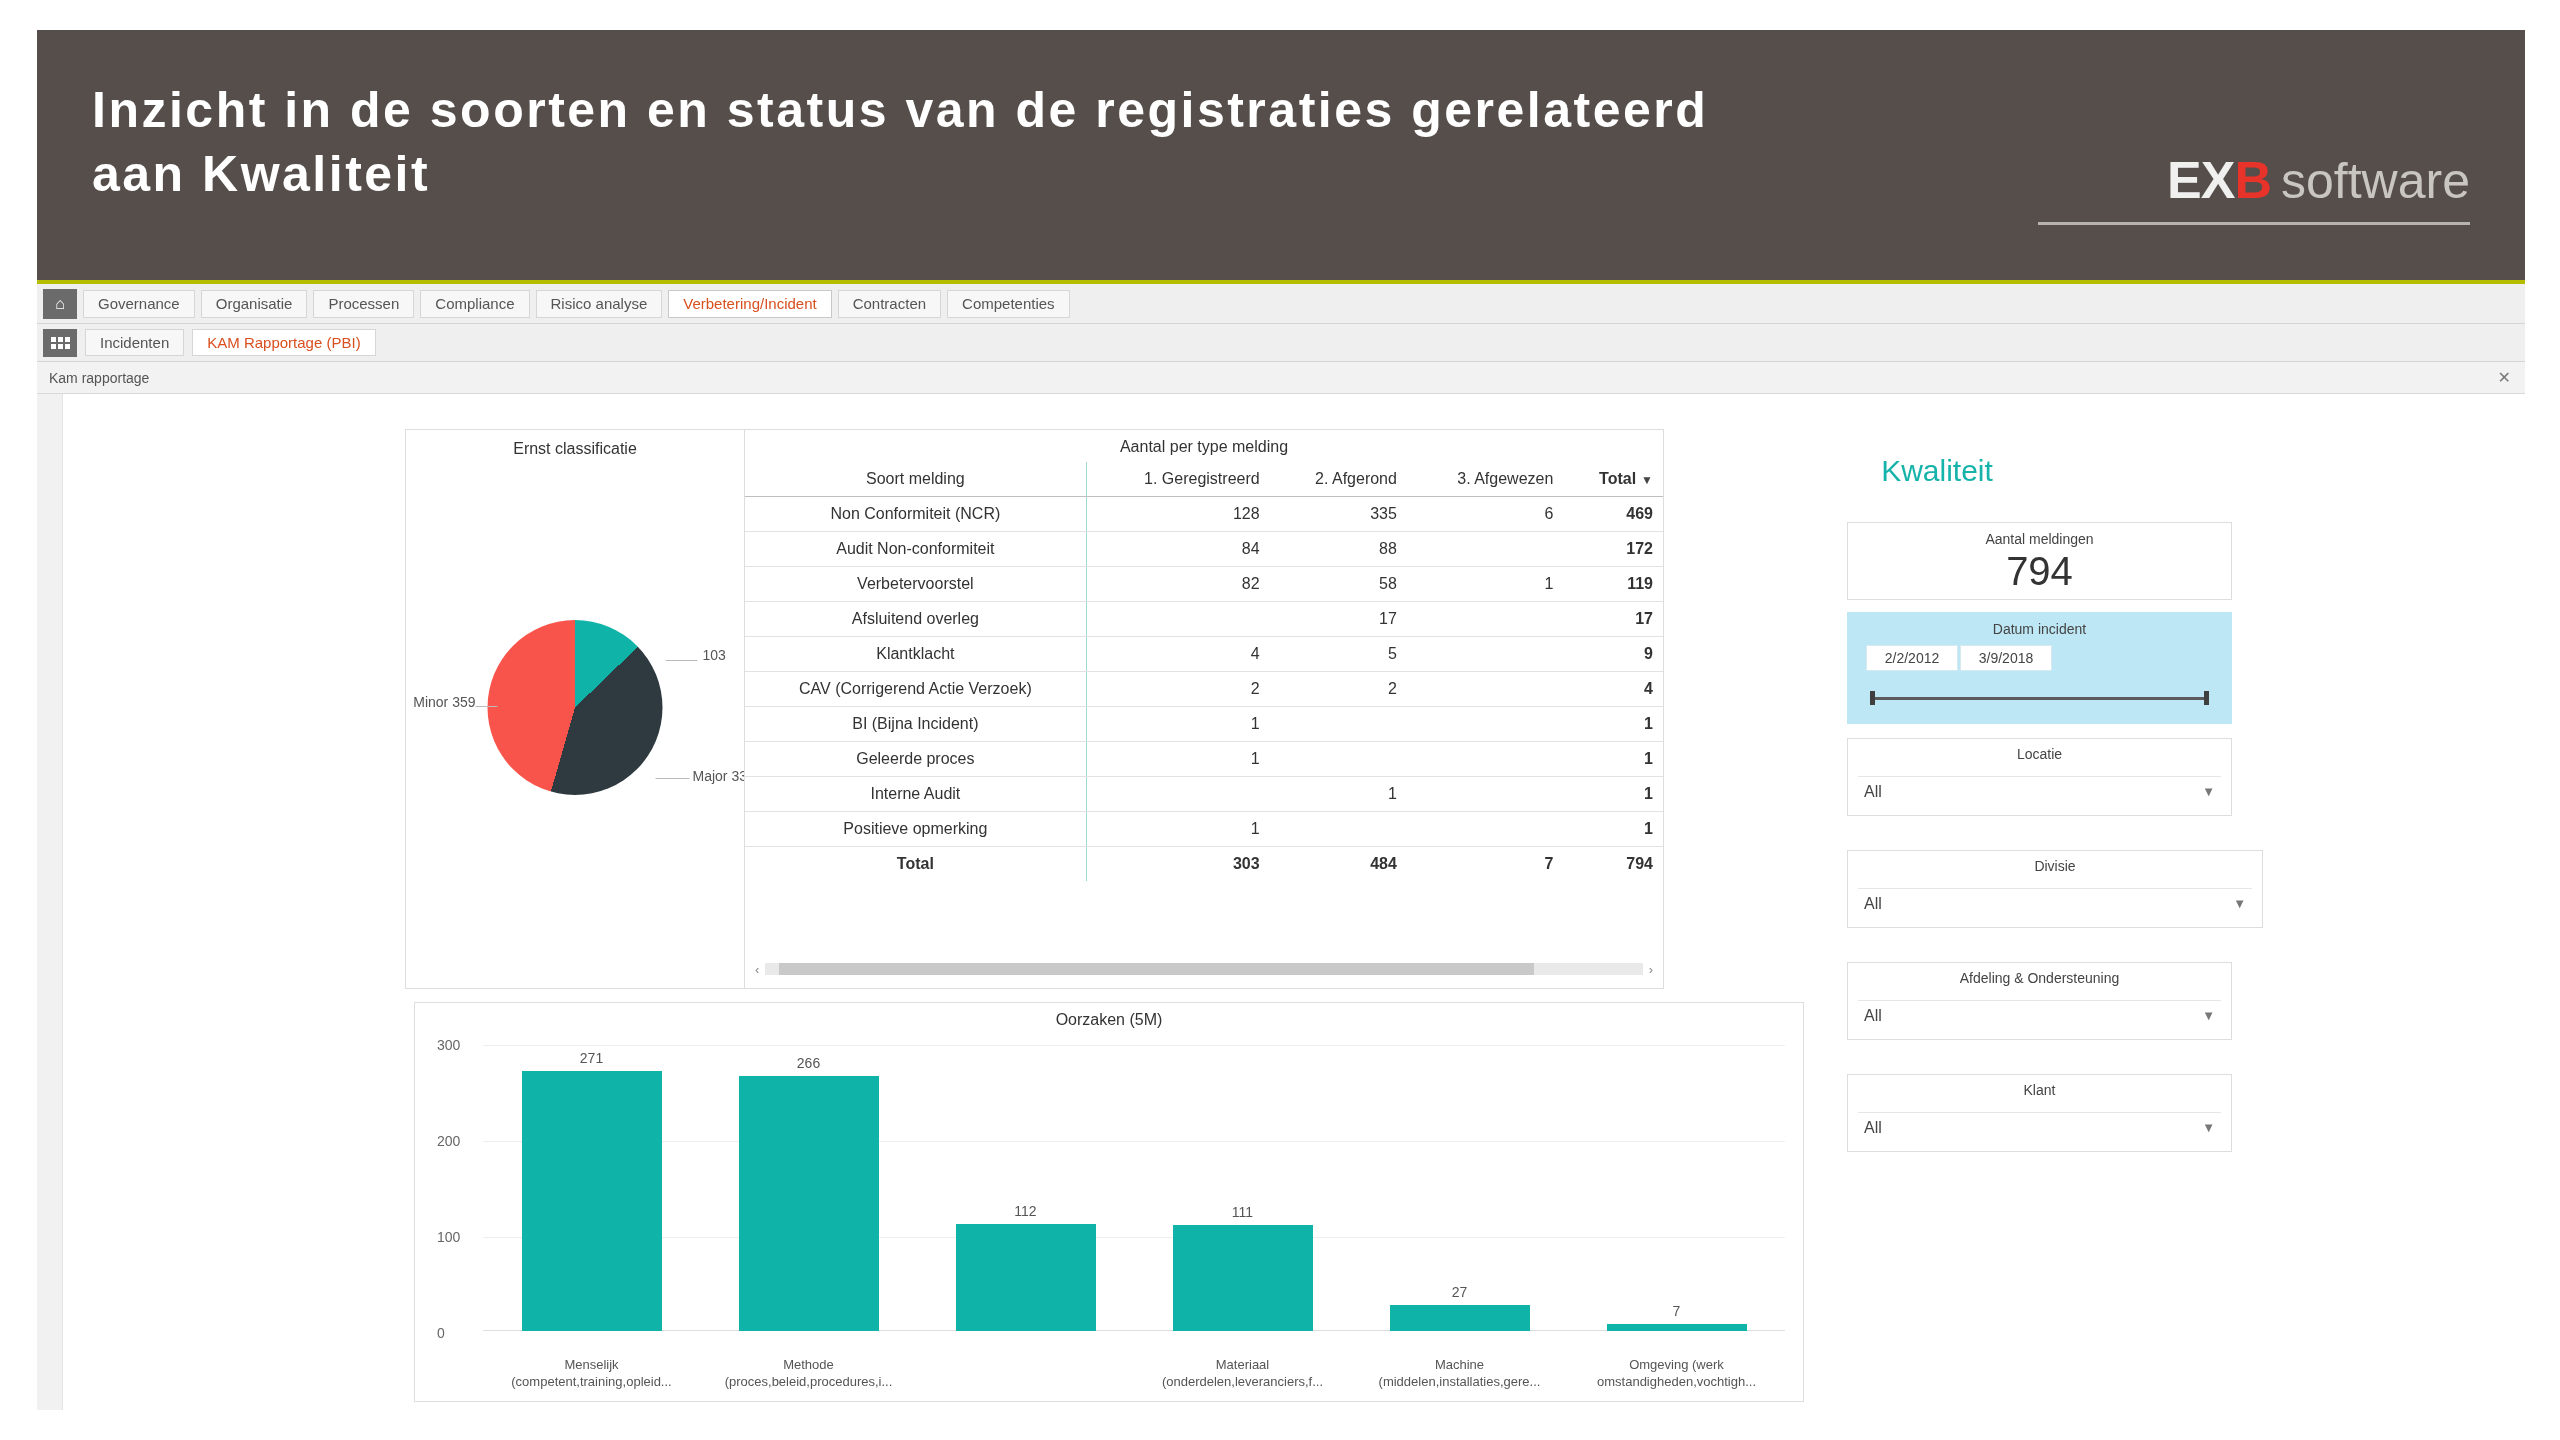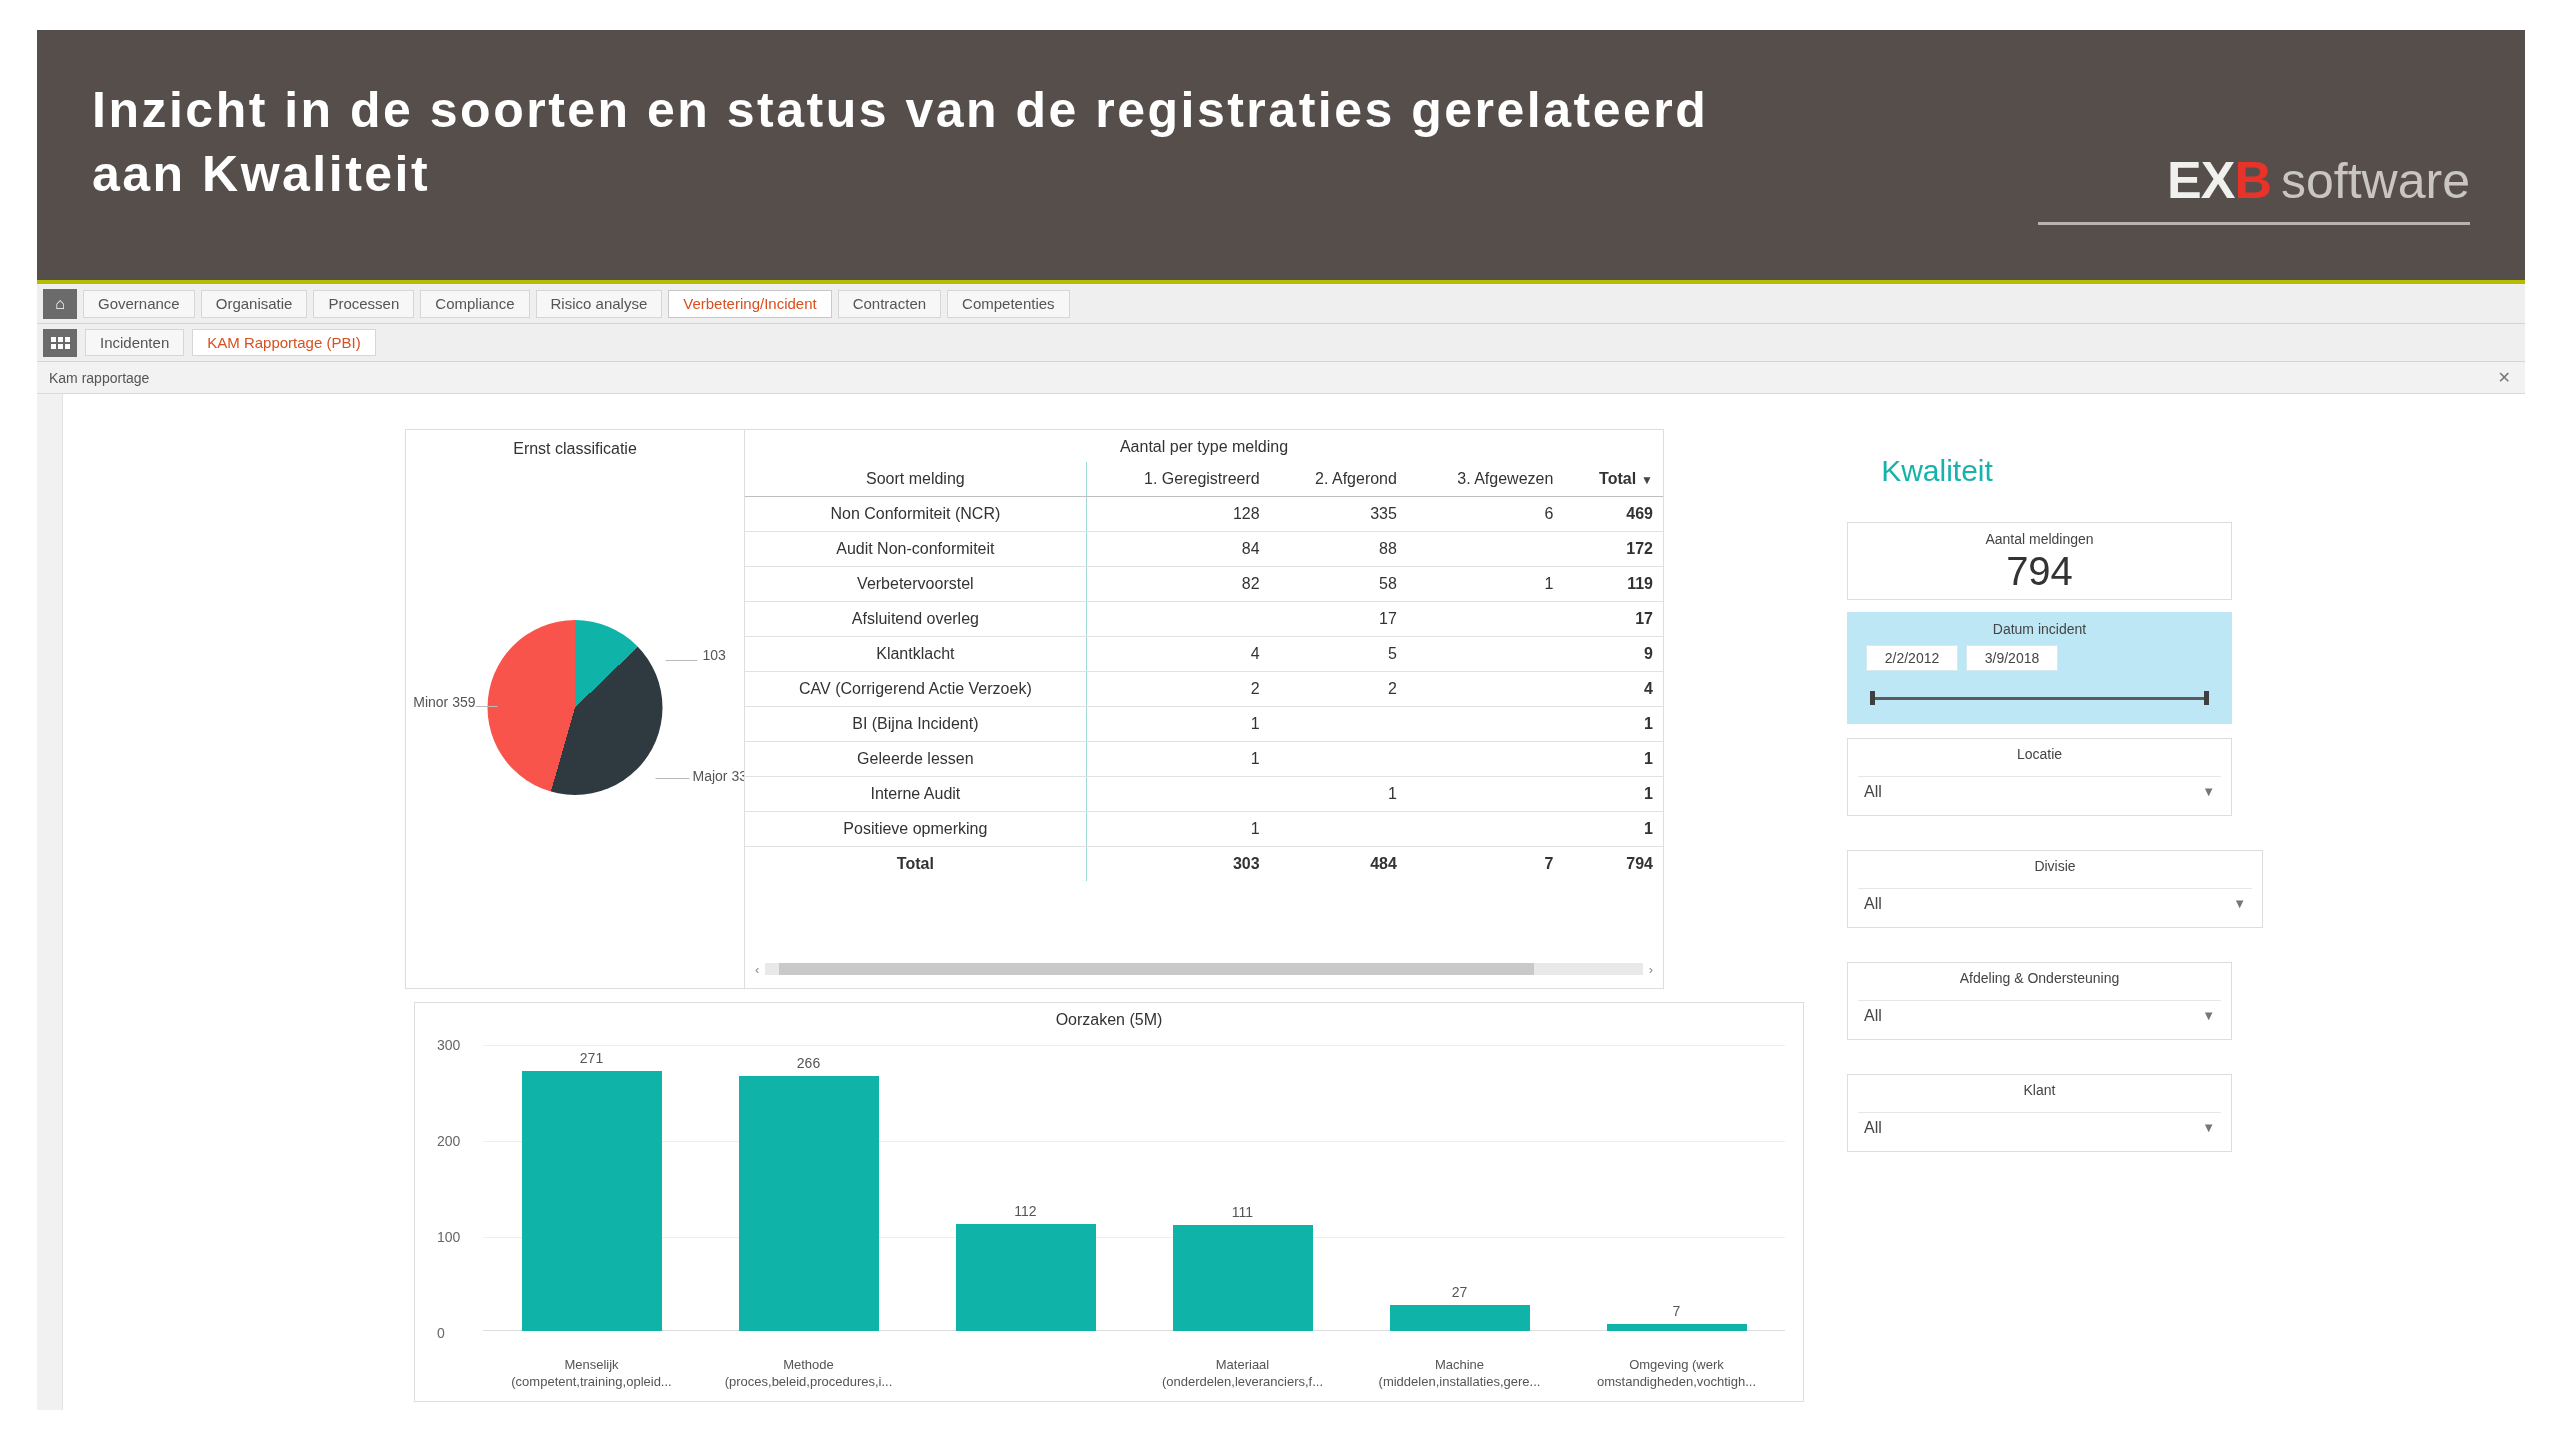--- a/index.html
+++ b/index.html
@@ -168,21 +168,21 @@
   .card {
     position:absolute; background:#fff; border:1px solid #ddd;
   }
   .card-title { text-align:center; font-size:14px; color:#444; padding-top:8px; }
   .card-big { text-align:center; font-size:40px; color:#333; padding-top:2px; }
   #card-aantal { left:1810px; top:128px; width:385px; height:78px; }
   #card-datum {
     left:1810px; top:218px; width:385px; height:112px;
     background:#bde7f5; border-color:#bde7f5;
   }
-  .date-chips { display:flex; gap:8px; padding:8px 18px 0 18px; }
+  .date-chips { display:flex; gap:2px; padding:8px 18px 0 18px; }
   .date-chip {
     background:#fff; border:1px solid #d7e9f0; font-size:14px; color:#444;
     padding:4px 12px; min-width:92px; text-align:center;
   }
   .slider { position:absolute; left:18px; right:18px; bottom:18px; height:14px; }
   .slider .line { position:absolute; left:6px; right:6px; top:6px; height:3px; background:#5b5b5b; }
   .slider .handle { position:absolute; top:0; width:5px; height:14px; background:#3f3f3f; }
   .slider .handle.left { left:4px; }
   .slider .handle.right { right:4px; }
 
@@ -319,21 +319,21 @@
             <td class="col-total">4</td>
           </tr>
           <tr>
             <td class="col-first">BI (Bijna Incident)</td>
             <td>1</td>
             <td></td>
             <td></td>
             <td class="col-total">1</td>
           </tr>
           <tr>
-            <td class="col-first">Geleerde lessen</td>
+            <td class="col-first">Geleerde proces</td>
             <td>1</td>
             <td></td>
             <td></td>
             <td class="col-total">1</td>
           </tr>
           <tr>
             <td class="col-first">Interne Audit</td>
             <td></td>
             <td>1</td>
             <td></td>

